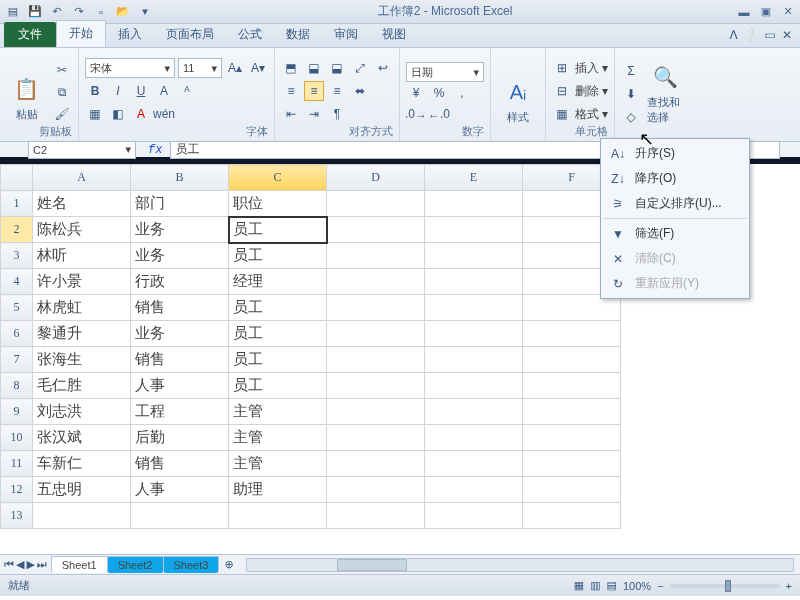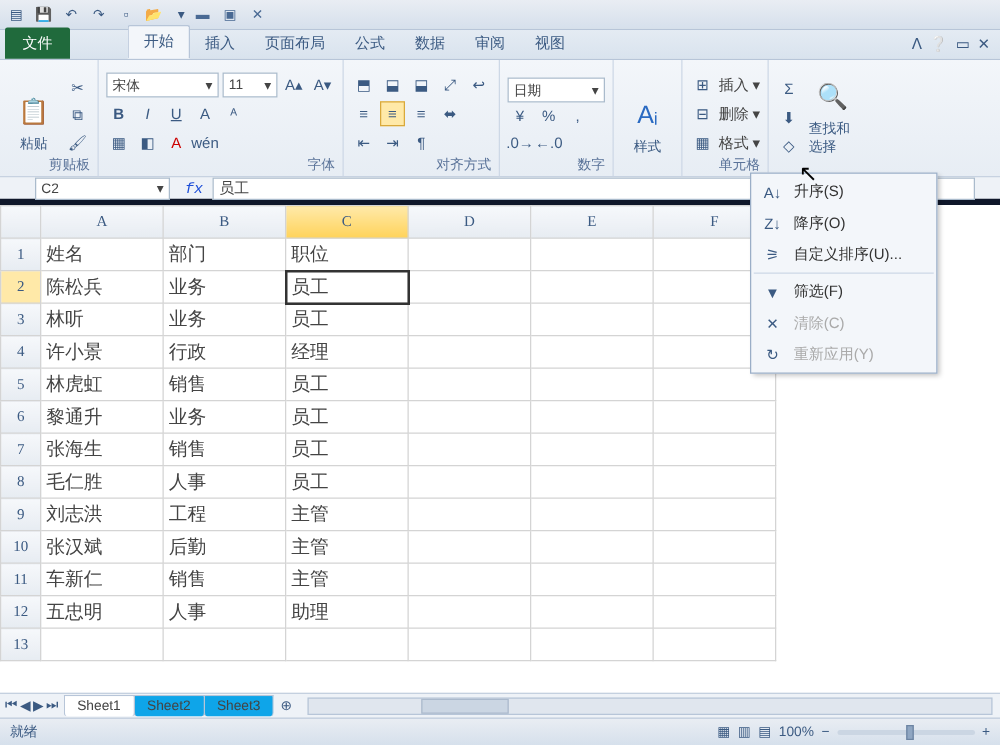--- a/index.html
+++ b/index.html
@@ -10,39 +10,39 @@
 .titlebar .qat { display: flex; align-items: center; gap: 4px; }
 .titlebar .qat .qbtn { width: 18px; height: 18px; display: flex; align-items: center; justify-content: center; font-size: 11px; color: #3b5a82; }
 .titlebar .title { flex: 1; text-align: center; font-size: 12px; color: #4a6a94; }
 .titlebar .winctrl { display: flex; gap: 6px; }
 .titlebar .winctrl span { width: 16px; height: 14px; display: flex; align-items: center; justify-content: center; color: #4a6a94; font-size: 11px; }
 
 
 .tabs { height: 24px; background: linear-gradient(#e4ebf3,#d9e3ee); display: flex; align-items: end; padding-left: 4px; border-bottom: 1px solid #b7c5d8; position: relative; }
 .filetab { background: #206a3c; color: #fff; padding: 4px 14px; font-size: 12px; border-radius: 2px 2px 0 0; }
 .tab { padding: 4px 12px; font-size: 12px; color: #3b5a82; cursor: default; }
-.tab.active { background: #f3f6fa; border: 1px solid #b7c5d8; border-bottom: 1px solid #f3f6fa; border-radius: 2px 2px 0 0; margin-left: 46px; }
+.tab.active { background: #f3f6fa; border: 1px solid #b7c5d8; border-bottom: 1px solid #f3f6fa; border-radius: 2px 2px 0 0; }
 .tabs .help { position: absolute; right: 8px; top: 4px; display: flex; gap: 6px; color: #3b5a82; }
 
 
 .ribbon { height: 94px; background: linear-gradient(#f3f6fa,#e7edf4); border-bottom: 1px solid #b7c5d8; display: flex; }
 .group { border-right: 1px solid #cdd8e6; padding: 2px 6px 0 6px; display: flex; flex-direction: column; justify-content: space-between; }
 .group .body { flex: 1; display: flex; align-items: flex-end; gap: 4px; }
 .group .label { text-align: right; font-size: 11px; color: #5a7399; padding-bottom: 2px; }
 .bigbtn { width: 42px; display: flex; flex-direction: column; align-items: center; gap: 2px; font-size: 11px; color: #3b5a82; padding: 2px; }
 .bigbtn .ic { width: 32px; height: 32px; display: flex; align-items: center; justify-content: center; font-size: 20px; }
 .col { display: flex; flex-direction: column; gap: 2px; }
 .row { display: flex; align-items: center; gap: 3px; }
 .smbtn { width: 20px; height: 20px; display: flex; align-items: center; justify-content: center; font-size: 12px; color: #3b5a82; border: 1px solid transparent; }
 .dd { width: 90px; height: 20px; border: 1px solid #abc; background: #fff; display: flex; align-items: center; padding: 0 4px; font-size: 11px; justify-content: space-between; }
 .dd.small { width: 44px; }
 .sortbtn { background: linear-gradient(#ffe9a8,#ffd35a); border: 1px solid #d9a93b; border-radius: 2px; padding: 2px 4px; }
 
 
-.fbar { height: 22px; border-bottom: 5px solid #0f172a; display: flex; align-items: center; background: #eef2f7; }
+.fbar { height: 22px; border-bottom: 7px solid #0f172a; display: flex; align-items: center; background: #eef2f7; }
 .namebox { width: 108px; height: 18px; border: 1px solid #abc; background: #fff; margin: 0 4px 0 28px; display: flex; align-items: center; padding: 0 4px; font-size: 11px; justify-content: space-between; }
 .fx { padding: 0 8px; font-style: italic; color: #1d4ed8; font-family: Liberation Mono, monospace; }
 .finput { flex: 1; height: 18px; border: 1px solid #abc; background: #fff; margin-right: 20px; padding: 0 4px; font-size: 12px; display: flex; align-items: center; }
 
 
 .gridwrap { position: relative; height: 390px; overflow: hidden; background: #fff; }
 table.grid { border-collapse: collapse; table-layout: fixed; }
 .grid th, .grid td { border: 1px solid #d4d4d4; height: 26px; font-size: 15px; font-family: "SimSun"; }
 .grid th { background: linear-gradient(#f6f8fb,#e7ecf2); font-weight: normal; color: #3b5a82; font-size: 12px; }
 .grid .rowhdr { width: 32px; text-align: center; background: linear-gradient(#f6f8fb,#e7ecf2); font-size: 12px; color: #3b5a82; }
@@ -80,20 +80,21 @@
 <div class="titlebar">
   <div class="qat">
     <span class="qbtn">▤</span>
     <span class="qbtn">💾</span>
     <span class="qbtn">↶</span>
     <span class="qbtn">↷</span>
     <span class="qbtn">▫</span>
     <span class="qbtn">📂</span>
     <span class="qbtn">▾</span>
   </div>
+  <div class="title">工作簿2 - Microsoft Excel</div>
   <div class="winctrl">
     <span>▬</span>
     <span>▣</span>
     <span>✕</span>
   </div>
 </div>
 
 <div class="tabs">
   <div class="filetab">文件</div>
   <div class="tab active">开始</div>

